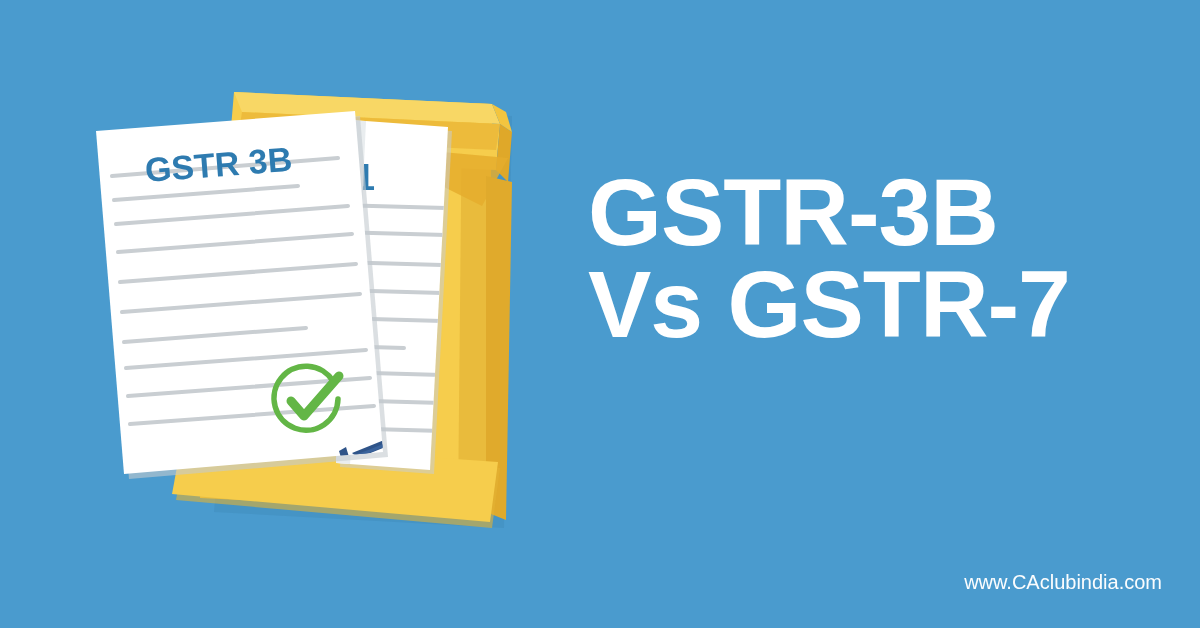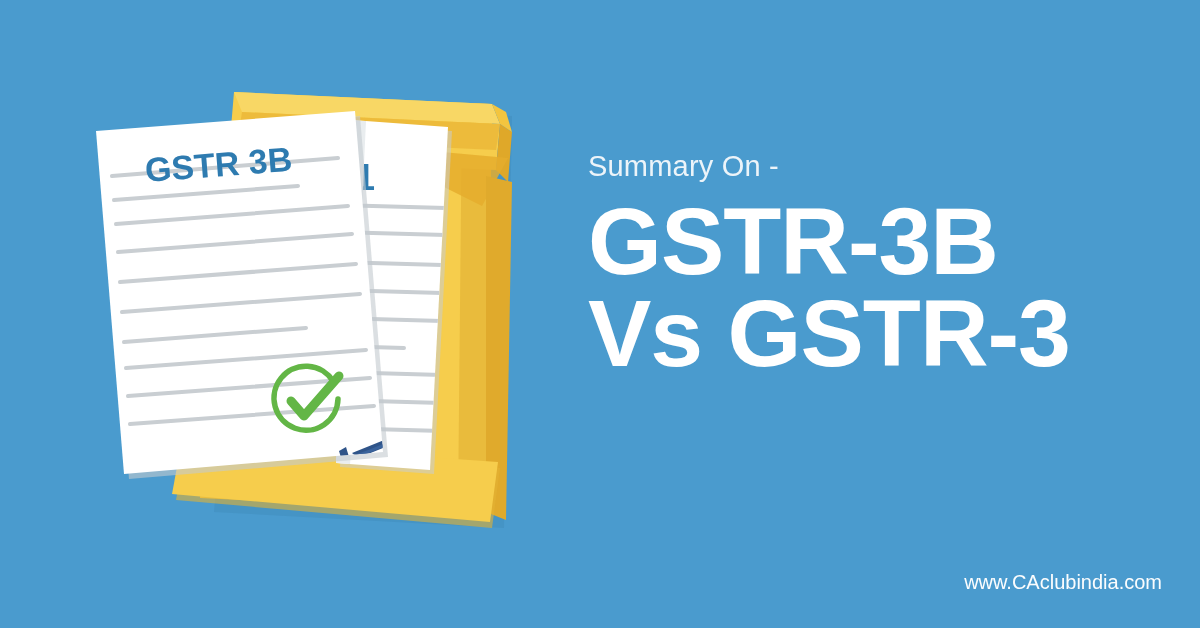--- a/index.html
+++ b/index.html
@@ -154,22 +154,21 @@
         <g>
           <path d="M 352 453 L 404 432 L 410 437 L 358 458 Z" fill="#2f5489"></path>
           <path d="M 356 456 Q 380 448 408 434" fill="none" stroke="#3a639c" stroke-width="3" stroke-linecap="round"></path>
           <path d="M 339 451 L 346 447 L 349 457 L 342 461 Z" fill="#2f5489"></path>
         </g>
       </g>
     </g>
   </svg>
 
   <div id="text-block">
-    <div id="eyebrow">Summary On -</div>
     <div id="headline">
       <span class="hl-line">GSTR-3B</span>
-      <span class="hl-line">Vs GSTR-3</span>
+      <span class="hl-line">Vs GSTR-7</span>
     </div>
   </div>
 
   <div id="site-url">www.CAclubindia.com</div>
 
 </div>
 
 </body></html>

